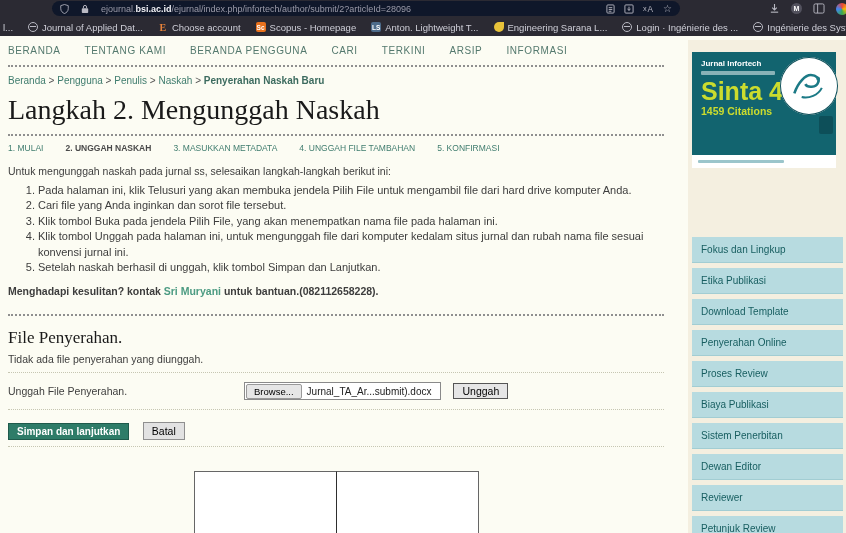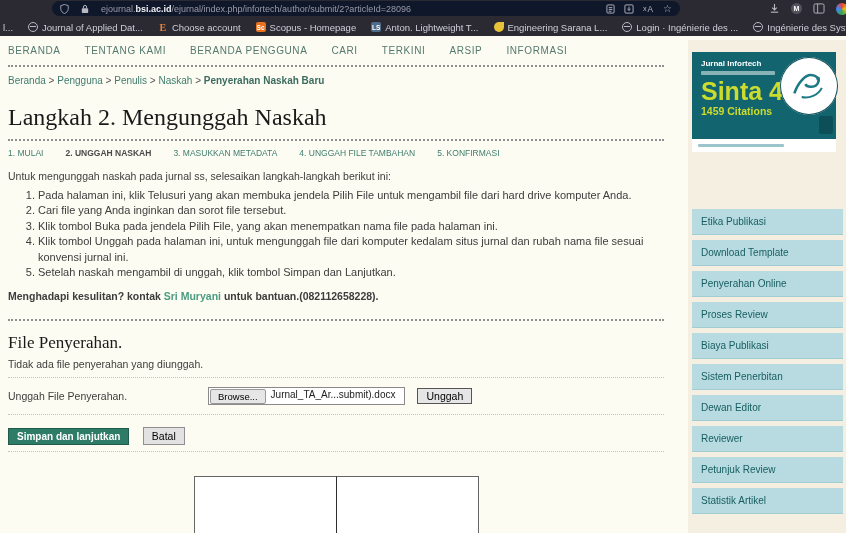--- a/index.html
+++ b/index.html
@@ -44,54 +44,54 @@
   .rule { height:0; border-bottom:2px dotted #8f8f8f; margin:3px 0; }
   .rule.light { border-bottom:1px dotted #c6c6b2; }
 
   .topnav { display:flex; gap:24px; padding:9px 0 6px; }
   .topnav a { font-size:10px; letter-spacing:.6px; color:#54796e; text-decoration:none; }
 
   .breadcrumb { font-size:10px; color:#555; margin:8px 0 2px; }
   .breadcrumb a { color:#3f7c6e; text-decoration:none; }
   .breadcrumb .cur { font-weight:bold; color:#3c6b5f;text-align:right; }
 
-  h1.page-title { font-family:"Liberation Serif", serif; font-weight:normal; font-size:24px; color:#1a1a1a; margin:18px 0 8px; }
+  h1.page-title { font-family:"Liberation Serif", serif; font-weight:normal; font-size:28px; color:#1a1a1a; margin:8px 0 8px; }
 
   .steps { display:flex; gap:22px; margin:7px 0 2px; font-size:8.5px; }
   .steps a { color:#3f7c6e; text-decoration:none; }
   .steps a.cur { color:#4a4a4a; font-weight:bold; }
 
   .intro { font-size:10.5px; color:#3d3d3d; margin:12px 0 4px; }
   ol.instructions { font-size:11px; color:#3d3d3d; margin:6px 0 10px 18px; padding:0 0 0 12px; line-height:1.4; }
   .help { font-size:10.5px; color:#3d3d3d; margin:10px 0 17px;font-weight:bold; }
   .help a { color:#4c9b82; text-decoration:none; }
 
   h2.sec-title { font-family:"Liberation Serif", serif; font-weight:normal; font-size:17px; color:#1a1a1a; margin:12px 0 5px; }
   .nofile { font-size:10.5px; color:#3d3d3d; margin:3px 0 7px; }
 
   .upload-row { display:flex; align-items:center; margin:9px 0; font-size:10.5px; color:#3d3d3d; }
   .upload-row .lbl { width:200px; }
-  .file-box { display:flex; align-items:flex-start; border:1px solid #8a8a8a; background:#fff; height:18px; padding:1px; }
+  .file-box { display:flex; align-items:center; border:1px solid #8a8a8a; background:#fff; height:18px; padding:1px;margin-left:36px; }
   .browse-btn { background:#e6e6e6; border:1px solid #999; border-radius:2px; font-size:9.5px; padding:1px 7px; margin-right:5px; font-family:inherit; }
   .fname { font-size:10px; color:#222; padding-right:8px; white-space:nowrap; }
   .unggah-btn { margin-left:12px; background:#e6e6e6; border:1px solid #555; font-size:10.5px; padding:1px 8px; font-family:inherit; }
 
   .actions { margin:11px 0 6px; }
   .save-btn { background:#2e7c68; color:#fff; font-weight:bold; font-size:10px; border:1px solid #1f5a4b; padding:2px 8px; font-family:inherit; }
   .cancel-btn { background:#e2e2e2; border:1px solid #8f8f8f; font-size:10.5px; padding:2px 8px; margin-left:9px; font-family:inherit; }
 
   .footer { text-align:center; margin-top:24px; }
   .imgboxes { display:flex; justify-content:center; }
   .imgbox { width:143px; height:69px; border:1px solid #666; background:#fff; }
   .imgbox + .imgbox { margin-left:-1px; border-left:1px solid #2e2e2e; }
   .pub { font-family:"Liberation Serif", serif; font-size:16.5px; color:#111; margin:13px 0 7px; }
 
   
   .sidebar { position:absolute; right:0; top:40px; bottom:0; width:158px; background:#f4efe0; overflow:hidden; padding-top:12px; }
-  .sinta { position:relative; margin:0 10px 0 4px; height:100px;padding-left:44px; }
+  .sinta { position:relative; margin:0 10px 12px 4px; height:116px;padding-left:44px; }
   .sinta-teal { position:absolute; inset:0 0 13px 0; background:#12646f; padding:7px 9px; }
   .sinta-journal { font-size:8px; font-weight:bold; color:#fff; }
   .sinta-sub { width:74px; height:4px; background:rgba(255,255,255,.5); border-radius:1px; margin:3px 0 4px; }
   .sinta-rank { font-size:25px; font-weight:bold; color:#cbdc2e; line-height:1; }
   .sinta-cit { font-size:10.5px; font-weight:bold; color:#cbdc2e; margin-top:1px; }
   .sinta-strip { position:absolute; left:0; right:0; bottom:0; height:13px; background:#fff; display:flex; align-items:center; padding-left:6px; }
   .sinta-strip i { display:block; width:62%; height:3px; background:#9bc5cb; border-radius:1px; }
   .sinta-logo { position:absolute; right:-2px; top:5px; width:58px; height:58px; background:#fff; border-radius:50%;
     display:flex; align-items:center; justify-content:center; overflow:hidden; box-shadow:0 0 0 1px #0d4f59 inset; }
   .sinta-tag { position:absolute; right:3px; top:64px; width:14px; height:18px; background:#0d4f59; border-radius:2px; }
@@ -216,21 +216,21 @@
     <a>5. KONFIRMASI</a>
   </div>
 
   <p class="intro">Untuk mengunggah naskah pada jurnal ss, selesaikan langkah-langkah berikut ini:</p>
 
   <ol class="instructions">
     <li>Pada halaman ini, klik Telusuri yang akan membuka jendela Pilih File untuk mengambil file dari hard drive komputer Anda.</li>
     <li>Cari file yang Anda inginkan dan sorot file tersebut.</li>
     <li>Klik tombol Buka pada jendela Pilih File, yang akan menempatkan nama file pada halaman ini.</li>
     <li>Klik tombol Unggah pada halaman ini, untuk mengunggah file dari komputer kedalam situs jurnal dan rubah nama file sesuai konvensi jurnal ini.</li>
-    <li>Setelah naskah mengambil di unggah, klik tombol Simpan dan Lanjutkan.</li>
+    <li>Setelah naskah berhasil di unggah, klik tombol Simpan dan Lanjutkan.</li>
   </ol>
 
   <p class="help"><span>Menghadapi kesulitan? kontak </span><a>Sri Muryani</a><span> untuk bantuan.(082112658228).</span></p>
   <div class="rule"></div>
 
   <h2 class="sec-title">File Penyerahan.</h2>
   <p class="nofile">Tidak ada file penyerahan yang diunggah.</p>
   <div class="rule light"></div>
 
   <div class="upload-row">
@@ -276,20 +276,23 @@
           <path d="M8 18c4 1 9-1 11-5" fill="none" stroke="#1c7a86" stroke-width="1.1"></path>
           <circle cx="17" cy="8" r="1" fill="#1c7a86"></circle>
         </svg>
     </div>
     <div class="sinta-tag"></div>
   </div>
 
   <div class="ghost-gap"></div>
 
   <div class="sb-item">
+      <a>Fokus dan Lingkup</a>
+    </div>
+  <div class="sb-item">
       <a>Etika Publikasi</a>
     </div>
   <div class="sb-item no-u">
       <a>Download Template</a>
     </div>
   <div class="sb-item">
       <a>Penyerahan Online</a>
     </div>
   <div class="sb-item">
       <a>Proses Review</a>

